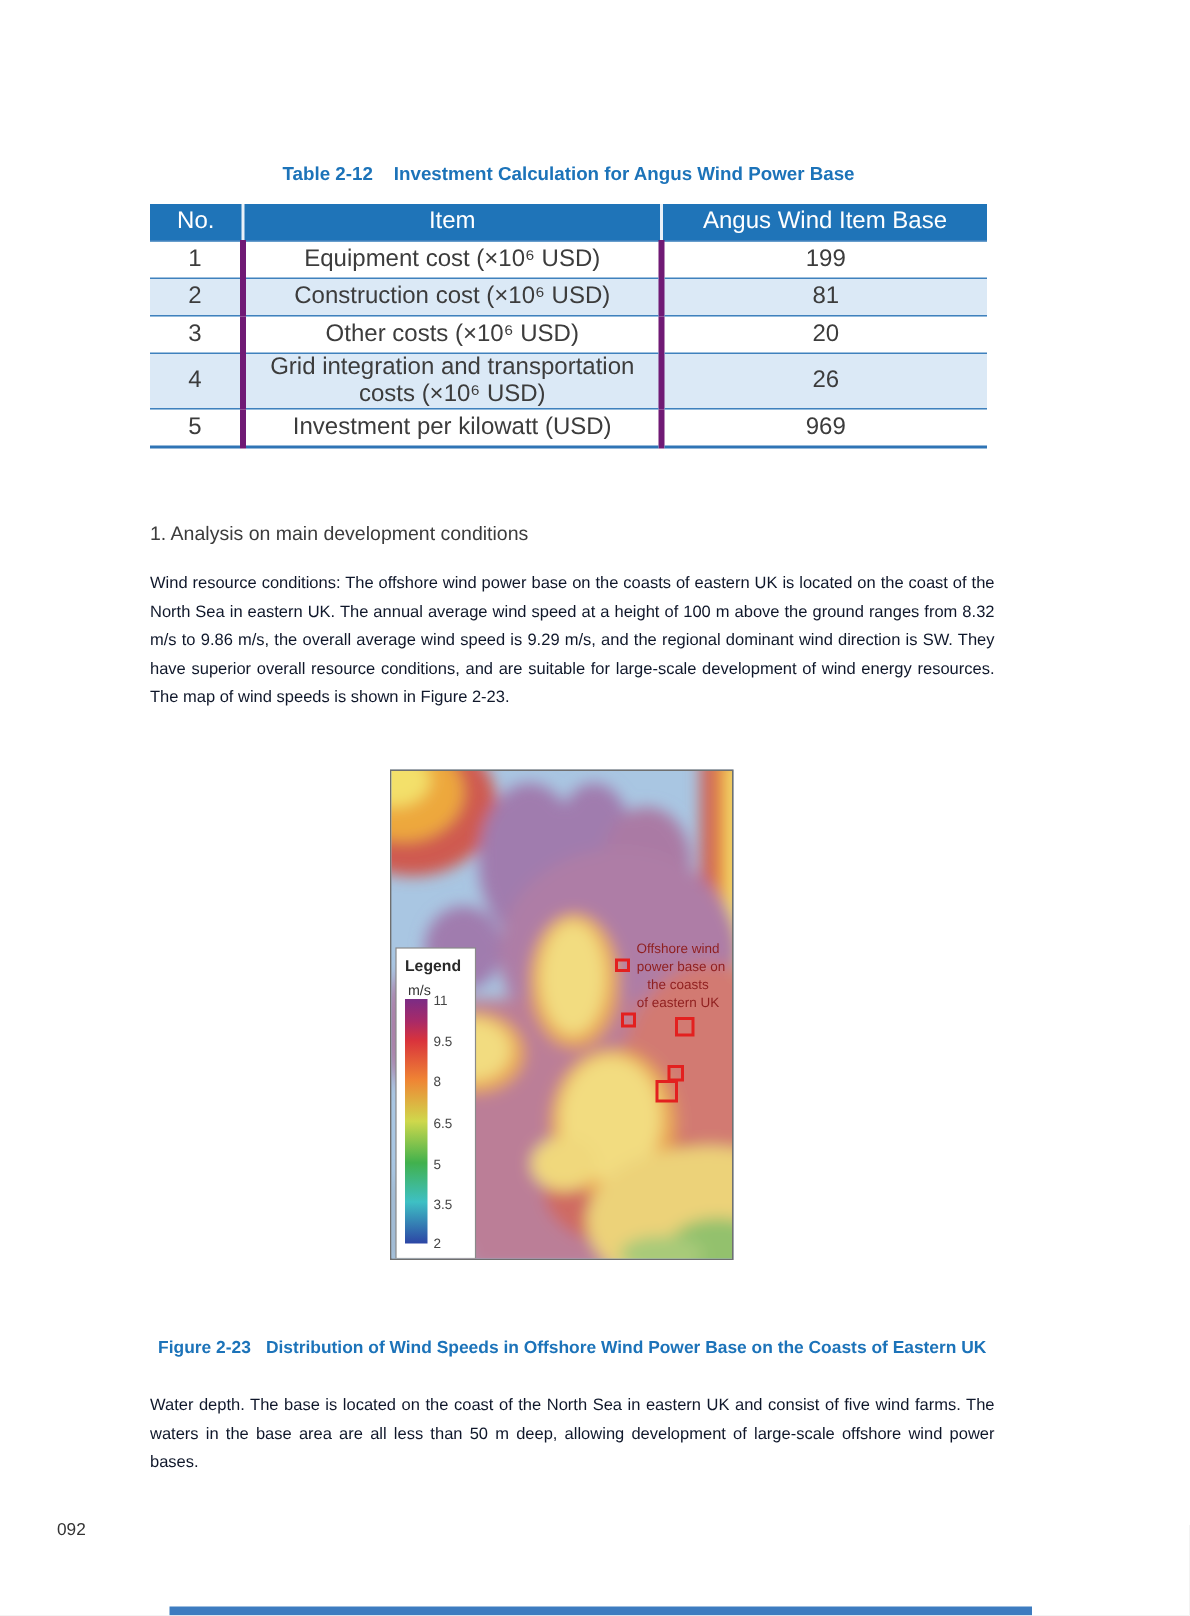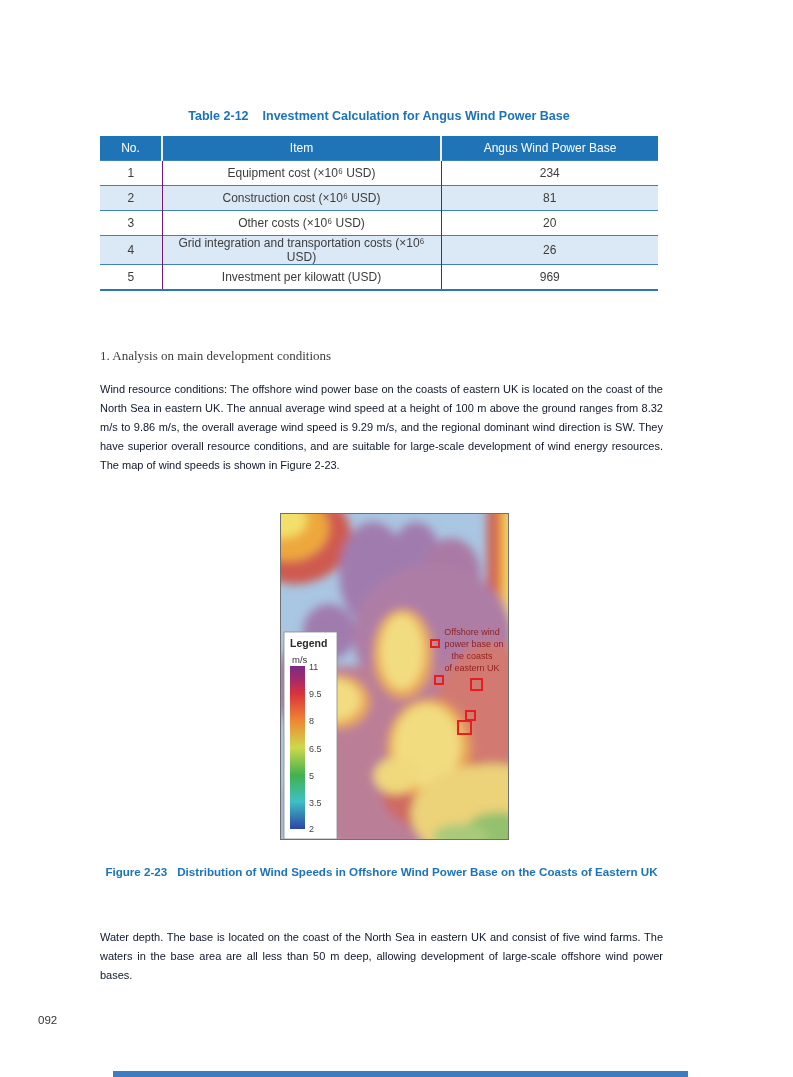--- a/index.html
+++ b/index.html
@@ -7,42 +7,42 @@
     position:relative;width:793px;height:1077px;background:#ffffff;
     font-family:"Liberation Sans",sans-serif;color:#3c3c3c;overflow:hidden;
     margin:0 auto;
   }
   .abs{position:absolute;}
   
   .tbl-title{top:109px;left:100px;width:558px;text-align:center;
     font-size:12.5px;font-weight:bold;color:#1c73b9;}
   .tbl-title .gap{display:inline-block;width:14px;}
   table.inv{top:136px;left:100px;width:558px;border-collapse:collapse;table-layout:fixed;}
-  table.inv th,table.inv td{font-size:12px;text-align:center;vertical-align:middle;
+  table.inv th,table.inv td{font-size:16px;text-align:center;vertical-align:middle;
     padding:0 4px;height:24px;font-weight:normal;}
   table.inv th{background:#1f74b8;color:#ffffff;}
   table.inv th+th{border-left:2px solid #eaf1f8;}
   table.inv td{color:#3c3c3c;border-top:1px solid #3f81bd;}
-  table.inv td+td{border-left:1px solid #701a75;}
+  table.inv td+td{border-left:4px solid #701a75;}
   table.inv tr.alt td{background:#dbe9f6;}
   table.inv tr:last-child td{border-bottom:2px solid #2f74b5;}
   .col-no{width:62px;} .col-item{width:279px;} .col-val{width:217px;}
   
   .heading{top:314px;left:100px;width:563px;font-size:13.5px;font-weight:bold;color:#2d2d2d;}
   .heading .gap{display:inline-block;width:12px;}
-  .subitem{top:348px;left:100px;width:563px;font-size:13px;color:#3c3c3c;font-family:Liberation Serif, serif;}
+  .subitem{top:348px;left:100px;width:563px;font-size:13px;color:#3c3c3c;}
   .para{width:563px;left:100px;font-size:11px;line-height:19px;text-align:justify;color:#0f172a;}
   .para1{top:380px;} .para2{top:928px;} .para3{top:959px;}
-  .fig-caption{top:865px;left:85px;width:593px;text-align:center;
+  .fig-caption{top:892px;left:85px;width:593px;text-align:center;
     font-size:11.6px;font-weight:bold;color:#1c73b9;}
   .fig-caption .gap{display:inline-block;width:10px;}
   .page-num{top:1014px;left:38px;font-size:11.5px;color:#333333;}
   .bottom-bar{top:1071px;left:113px;width:575px;height:6px;background:#3d7cc0;}
   
-  .map-wrap{top:513px;left:280px;width:227px;height:325px;border:1px solid #6f6f6f;background:#a9c6e2;}
+  .map-wrap{top:513px;left:260px;width:227px;height:325px;border:1px solid #6f6f6f;background:#a9c6e2;}
   .map-wrap svg{display:block;}
 </style>
 </head>
 <body>
 
 <div class="page">
 
   <div class="abs tbl-title">
     <span>Table 2-12</span><span class="gap"></span><span>Investment Calculation for Angus Wind Power Base</span>
   </div>
@@ -50,28 +50,28 @@
   <table class="abs inv">
     <colgroup>
         <col class="col-no">
         <col class="col-item">
         <col class="col-val">
       </colgroup>
     <thead>
       <tr>
         <th>No.</th>
         <th>Item</th>
-        <th>Angus Wind Power Base</th>
+        <th>Angus Wind Item Base</th>
       </tr>
     </thead>
     <tbody>
       <tr>
         <td>1</td>
         <td>Equipment cost (×10⁶ USD)</td>
-        <td>234</td>
+        <td>199</td>
       </tr>
       <tr class="alt">
         <td>2</td>
         <td>Construction cost (×10⁶ USD)</td>
         <td>81</td>
       </tr>
       <tr>
         <td>3</td>
         <td>Other costs (×10⁶ USD)</td>
         <td>20</td>

